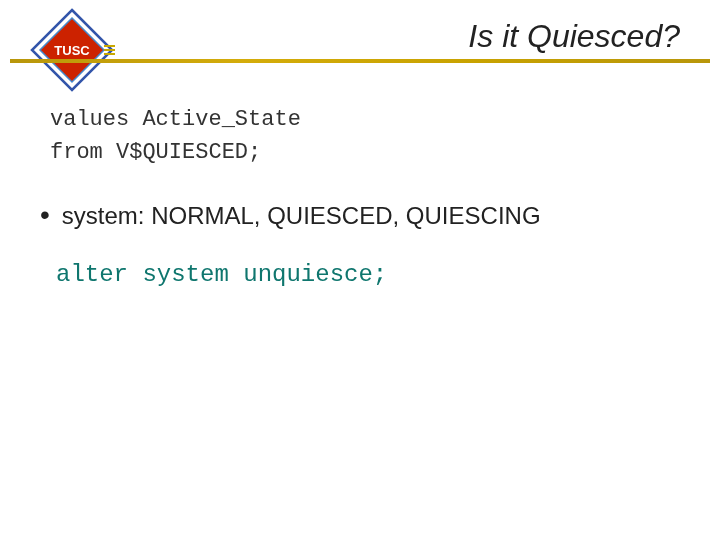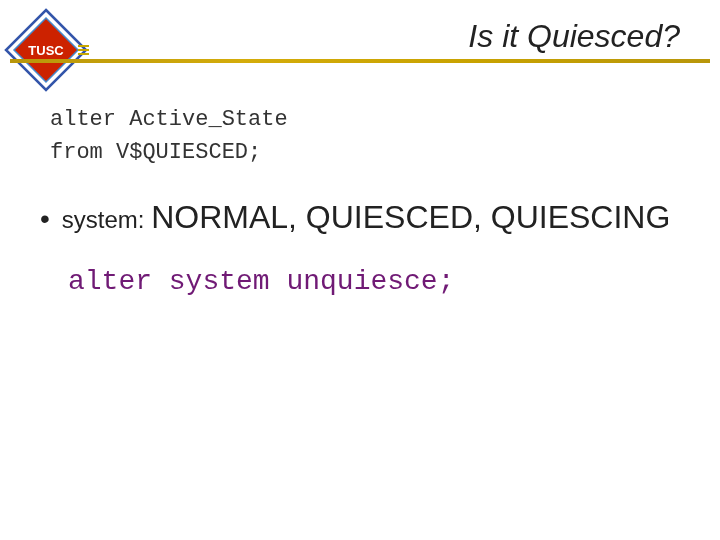--- a/index.html
+++ b/index.html
@@ -36,21 +36,21 @@
 
     .header-wrapper {
       position: relative;
       width: 100%;
     }
 
     
     .logo-container {
       position: absolute;
       top: 8px;
-      left: 4px;
+      left: 30px;
       width: 85px;
       height: 85px;
     }
 
     .logo-svg {
       width: 85px;
       height: 85px;
     }
 
     
@@ -84,29 +84,29 @@
 
     .bullet-text {
       font-size: 24px;
     }
 
     .bullet-label {
       font-style: normal;
     }
 
     .bullet-values {
-      font-size: 32px;
+      font-size: 24px;
       margin-top: 12px;
     }
 
     .alter-block {
       font-family: 'Courier New', Courier, monospace;
-      font-size: 28px;
-      color: #701a75;
-      margin-left: 28px;
+      font-size: 24px;
+      color: #0f766e;
+      margin-left: 16px;
     }
   </style>
 </head>
 <body>
 
 <div class="logo-container">
   <svg class="logo-svg" viewBox="0 0 85 85" xmlns="http://www.w3.org/2000/svg">
 
     <polygon points="42,2 82,42 42,82 2,42" fill="none" stroke="#3355aa" stroke-width="2.5"></polygon>
 
@@ -126,21 +126,21 @@
   <div class="header">
     <div class="title">Is it Quiesced?</div>
   </div>
 
   <div style="height: 4px; background: linear-gradient(to right, #b8960a, #d4ac0a, #c8a200, #b8960a); margin: 4px 10px 0 10px;"></div>
 </div>
 
 <div class="content">
 
   <div class="code-block">
-    <div>alter Active_State</div>
+    <div>values Active_State</div>
     <div>from V$QUIESCED;</div>
   </div>
 
   <div class="bullet-section">
     <span class="bullet">•</span>
     <span class="bullet-text">
       <span class="bullet-label">system: </span><span class="bullet-values">NORMAL, QUIESCED, QUIESCING</span>
     </span>
   </div>
 

